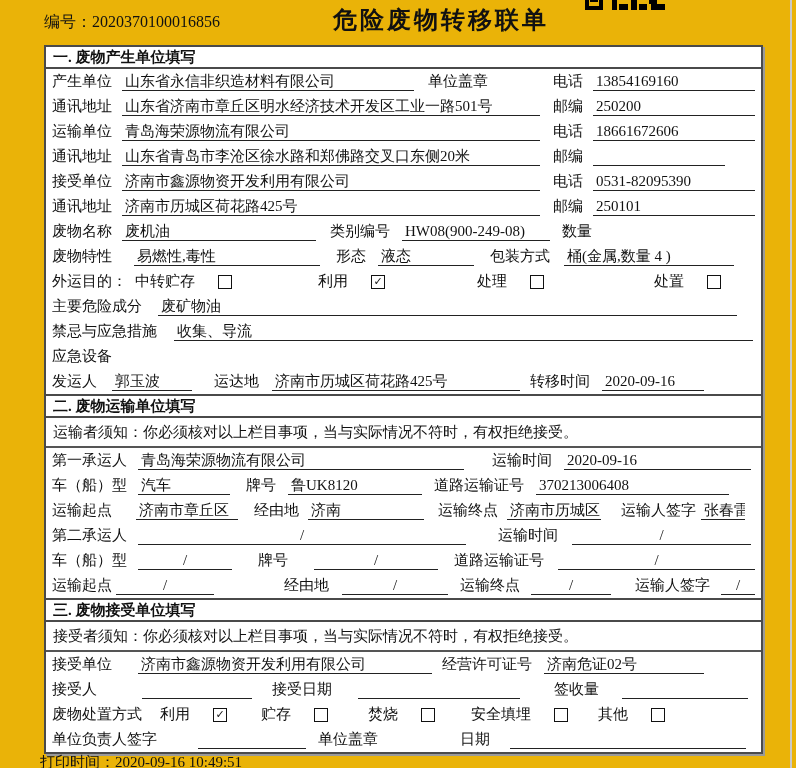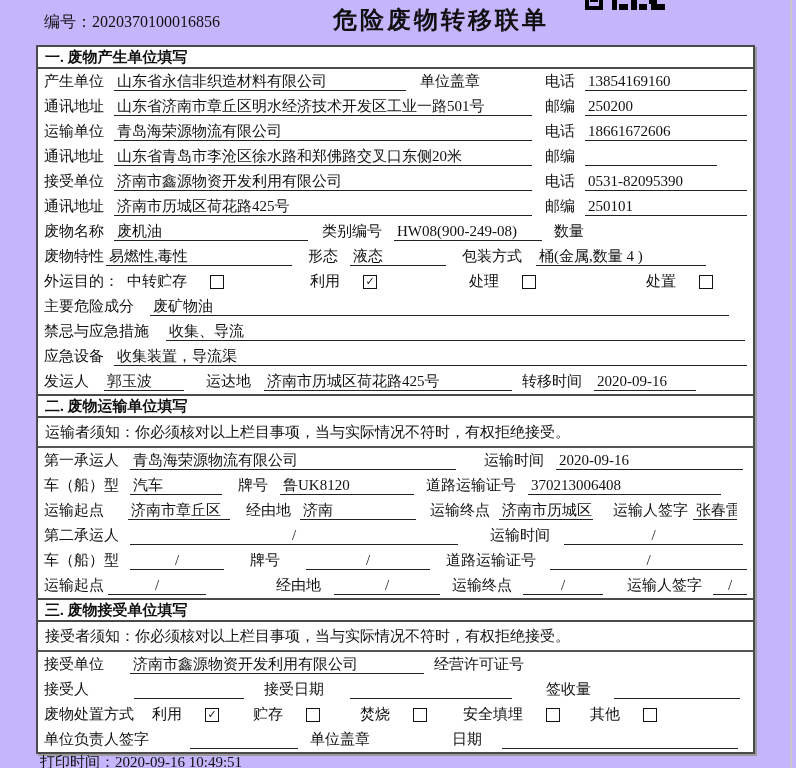--- a/index.html
+++ b/index.html
@@ -1,22 +1,22 @@
 <!DOCTYPE html>
 <html><head>
 <meta charset="utf-8">
 <style>
   html,body{margin:0;padding:0;background:#fff;}
-  .page{position:relative;width:796px;height:768px;background:#c4b5fd;overflow:hidden;
+  .page{position:relative;width:796px;height:768px;background:#eab308;overflow:hidden;
         font-family:"Liberation Serif","DejaVu Serif",serif;color:#111;font-size:15px;}
   .page-edge{position:absolute;top:0;bottom:0;left:790px;width:2px;background:#c9c9c9;}
   .serial{position:absolute;left:44px;top:12px;font-size:16px;white-space:nowrap;}
   .doc-title{position:absolute;left:333px;top:4px;font-size:24px;font-weight:bold;letter-spacing:3px;white-space:nowrap;}
   .qr{position:absolute;left:585px;top:0;}
-  .form{position:absolute;left:36px;top:45px;width:719px;border:2px solid #4a4a4a;
+  .form{position:absolute;left:44px;top:45px;width:719px;border:2px solid #4a4a4a;
         box-shadow:2px 2px 0 #9a9a9a;background:#fff;box-sizing:border-box;}
   .sec{width:100%;}
   .sec+.sec{border-top:2px solid #4a4a4a;}
   .sec-title{height:20px;line-height:20px;padding:0 7px;font-weight:bold;border-bottom:2px solid #4a4a4a;}
   .notice{height:28px;display:flex;align-items:center;padding:0 7px;border-bottom:2px solid #555;}
   .row{height:25px;display:flex;align-items:center;padding:0 6px;white-space:nowrap;box-sizing:border-box;}
   .lbl{flex-shrink:0;}
   .val{border-bottom:1px solid #222;height:19px;line-height:19px;padding:0 3px;box-sizing:border-box;
        flex-shrink:0;overflow:hidden;}
   .fill{flex:1 1 auto;}
@@ -131,21 +131,21 @@
       <div class="row">
         <span class="lbl" style="width:62px">废物名称</span>
         <span class="val" style="width:194px;margin-left:8px">废机油</span>
         <span class="lbl" style="margin-left:14px;width:62px">类别编号</span>
         <span class="val" style="width:148px;margin-left:10px">HW08(900-249-08)</span>
         <span class="lbl" style="margin-left:12px;width:32px">数量</span>
       </div>
 
       <div class="row">
         <span class="lbl" style="width:62px">废物特性</span>
-        <span class="val" style="width:186px;margin-left:0">易燃性,毒性</span>
+        <span class="val" style="width:186px;margin-left:20px">易燃性,毒性</span>
         <span class="lbl" style="margin-left:16px;width:32px">形态</span>
         <span class="val" style="width:96px;margin-left:10px">液态</span>
         <span class="lbl" style="margin-left:16px;width:62px">包装方式</span>
         <span class="val" style="width:170px;margin-left:12px">桶(金属,数量 4 )</span>
       </div>
 
       <div class="row">
         <span class="lbl">外运目的：</span>
         <span class="opt" style="margin-left:8px">
           <span>中转贮存</span>
@@ -170,21 +170,20 @@
         <span class="val fill" style="margin-left:14px;margin-right:18px">废矿物油</span>
       </div>
 
       <div class="row">
         <span class="lbl" style="width:108px">禁忌与应急措施</span>
         <span class="val fill" style="margin-left:14px;margin-right:2px">收集、导流</span>
       </div>
 
       <div class="row">
         <span class="lbl" style="width:62px">应急设备</span>
-        <span class="val fill" style="margin-left:8px">收集装置，导流渠</span>
       </div>
 
       <div class="row">
         <span class="lbl" style="width:48px">发运人</span>
         <span class="val" style="width:80px;margin-left:12px">郭玉波</span>
         <span class="lbl" style="margin-left:22px;width:48px">运达地</span>
         <span class="val" style="width:248px;margin-left:10px">济南市历城区荷花路425号</span>
         <span class="lbl" style="margin-left:10px;width:62px">转移时间</span>
         <span class="val" style="width:102px;margin-left:10px">2020-09-16</span>
       </div>
@@ -250,20 +249,21 @@
     </div>
 
     <div class="sec">
       <div class="sec-title">三. 废物接受单位填写</div>
       <div class="notice">接受者须知：你必须核对以上栏目事项，当与实际情况不符时，有权拒绝接受。</div>
 
       <div class="row">
         <span class="lbl" style="width:60px">接受单位</span>
         <span class="val" style="width:294px;margin-left:26px">济南市鑫源物资开发利用有限公司</span>
         <span class="lbl" style="margin-left:10px;width:92px">经营许可证号</span>
+        <span class="val" style="width:160px;margin-left:10px">济南危证02号</span>
       </div>
 
       <div class="row">
         <span class="lbl" style="width:46px">接受人</span>
         <span class="val" style="width:110px;margin-left:44px"></span>
         <span class="lbl" style="margin-left:20px;width:60px">接受日期</span>
         <span class="val" style="width:162px;margin-left:26px"></span>
         <span class="lbl" style="margin-left:34px;width:46px">签收量</span>
         <span class="val" style="width:126px;margin-left:22px"></span>
       </div>

